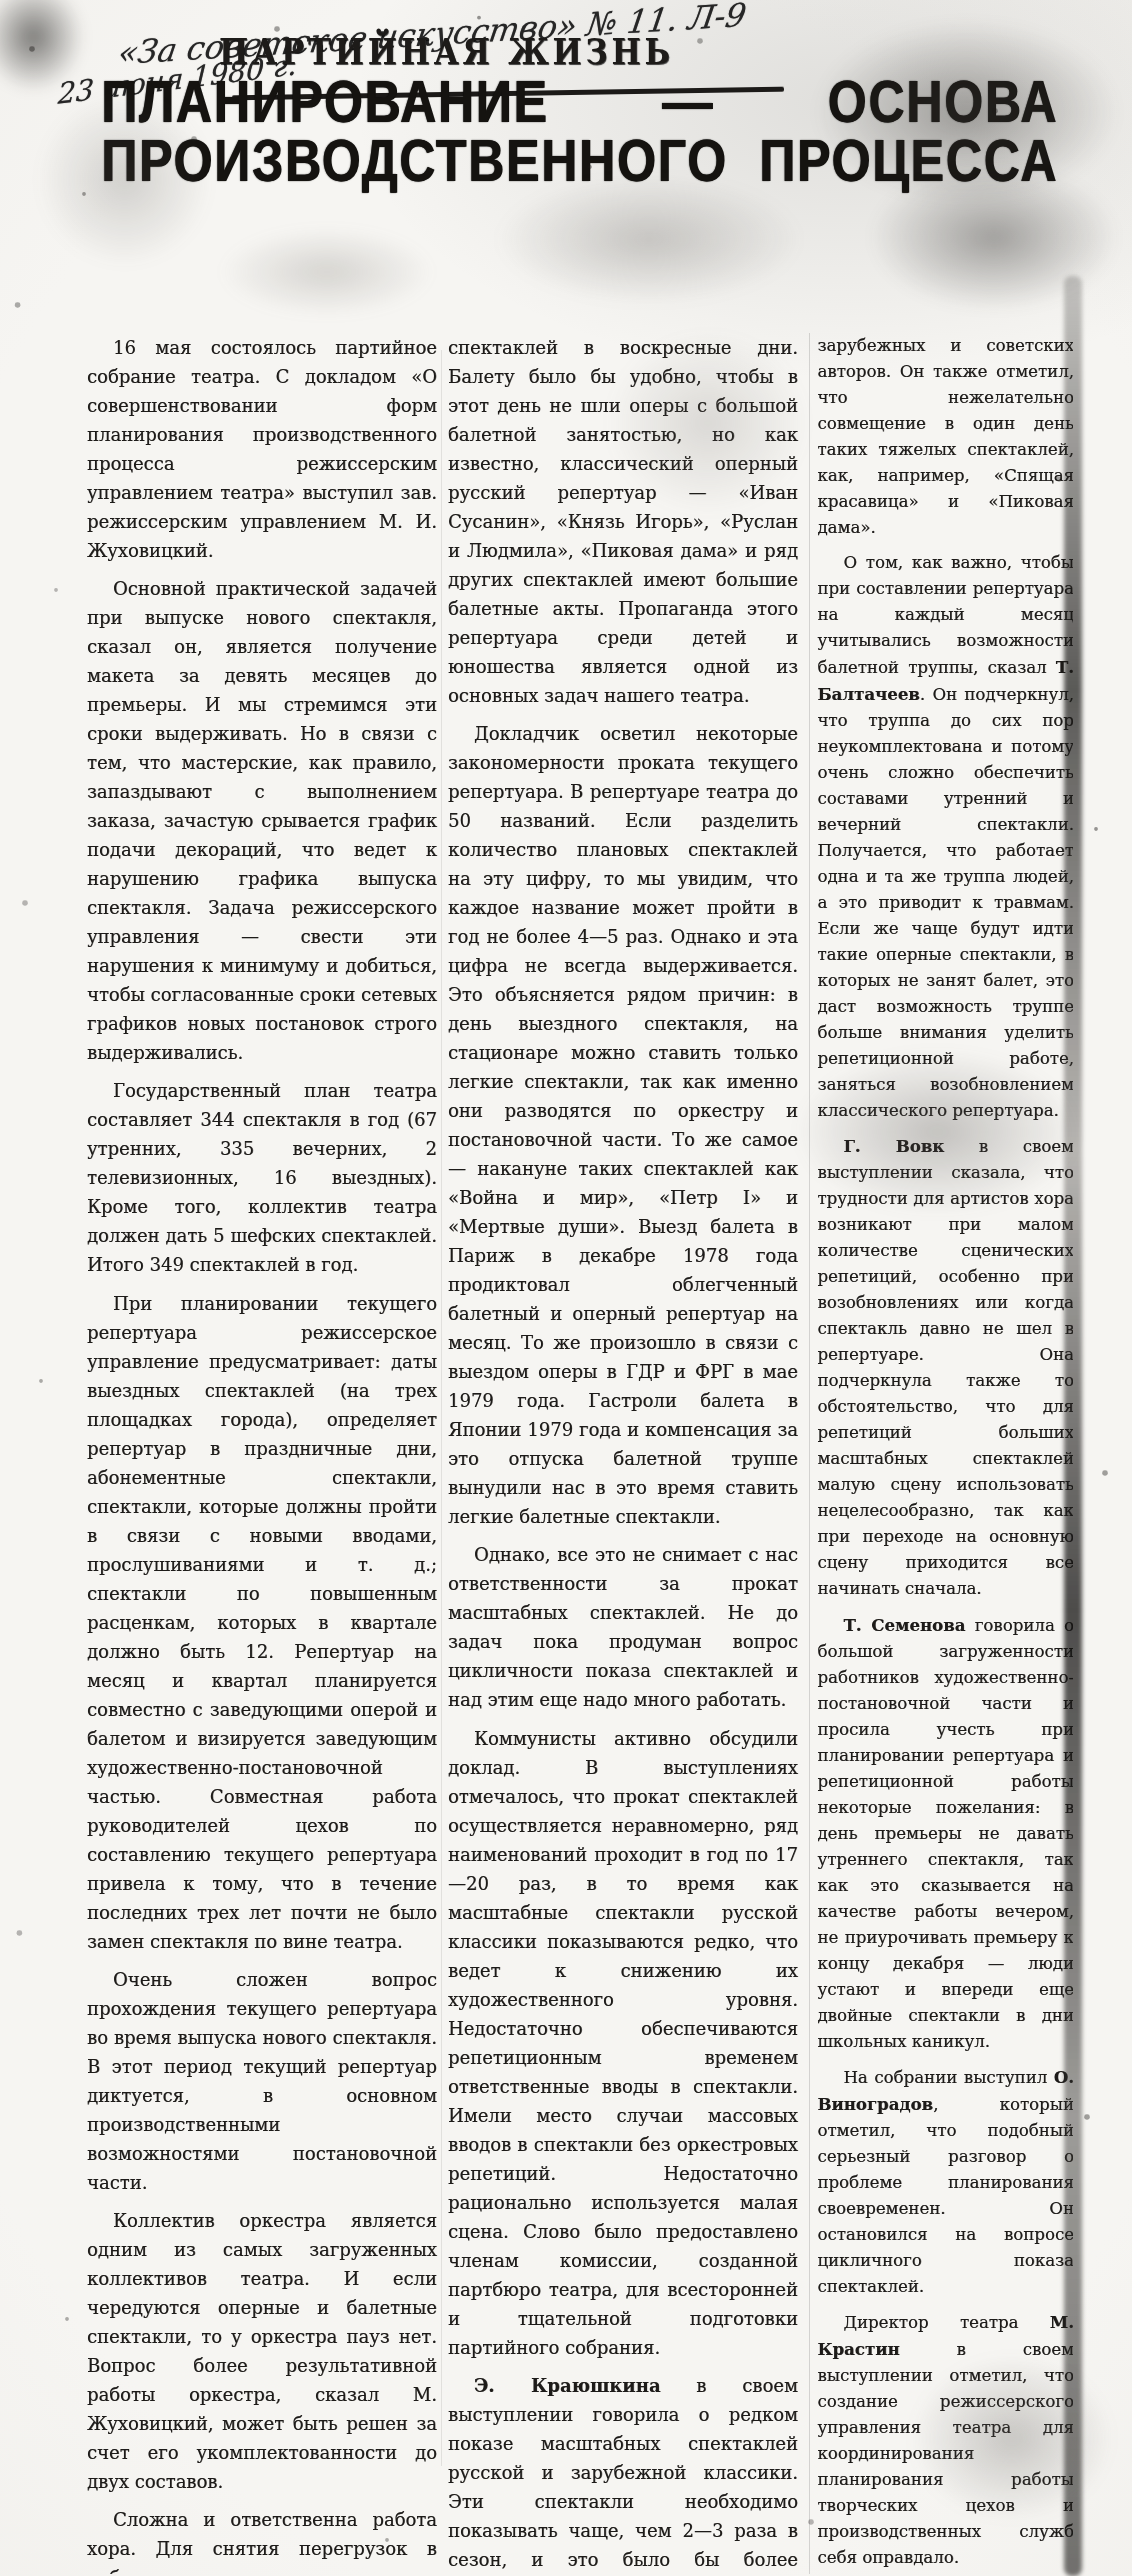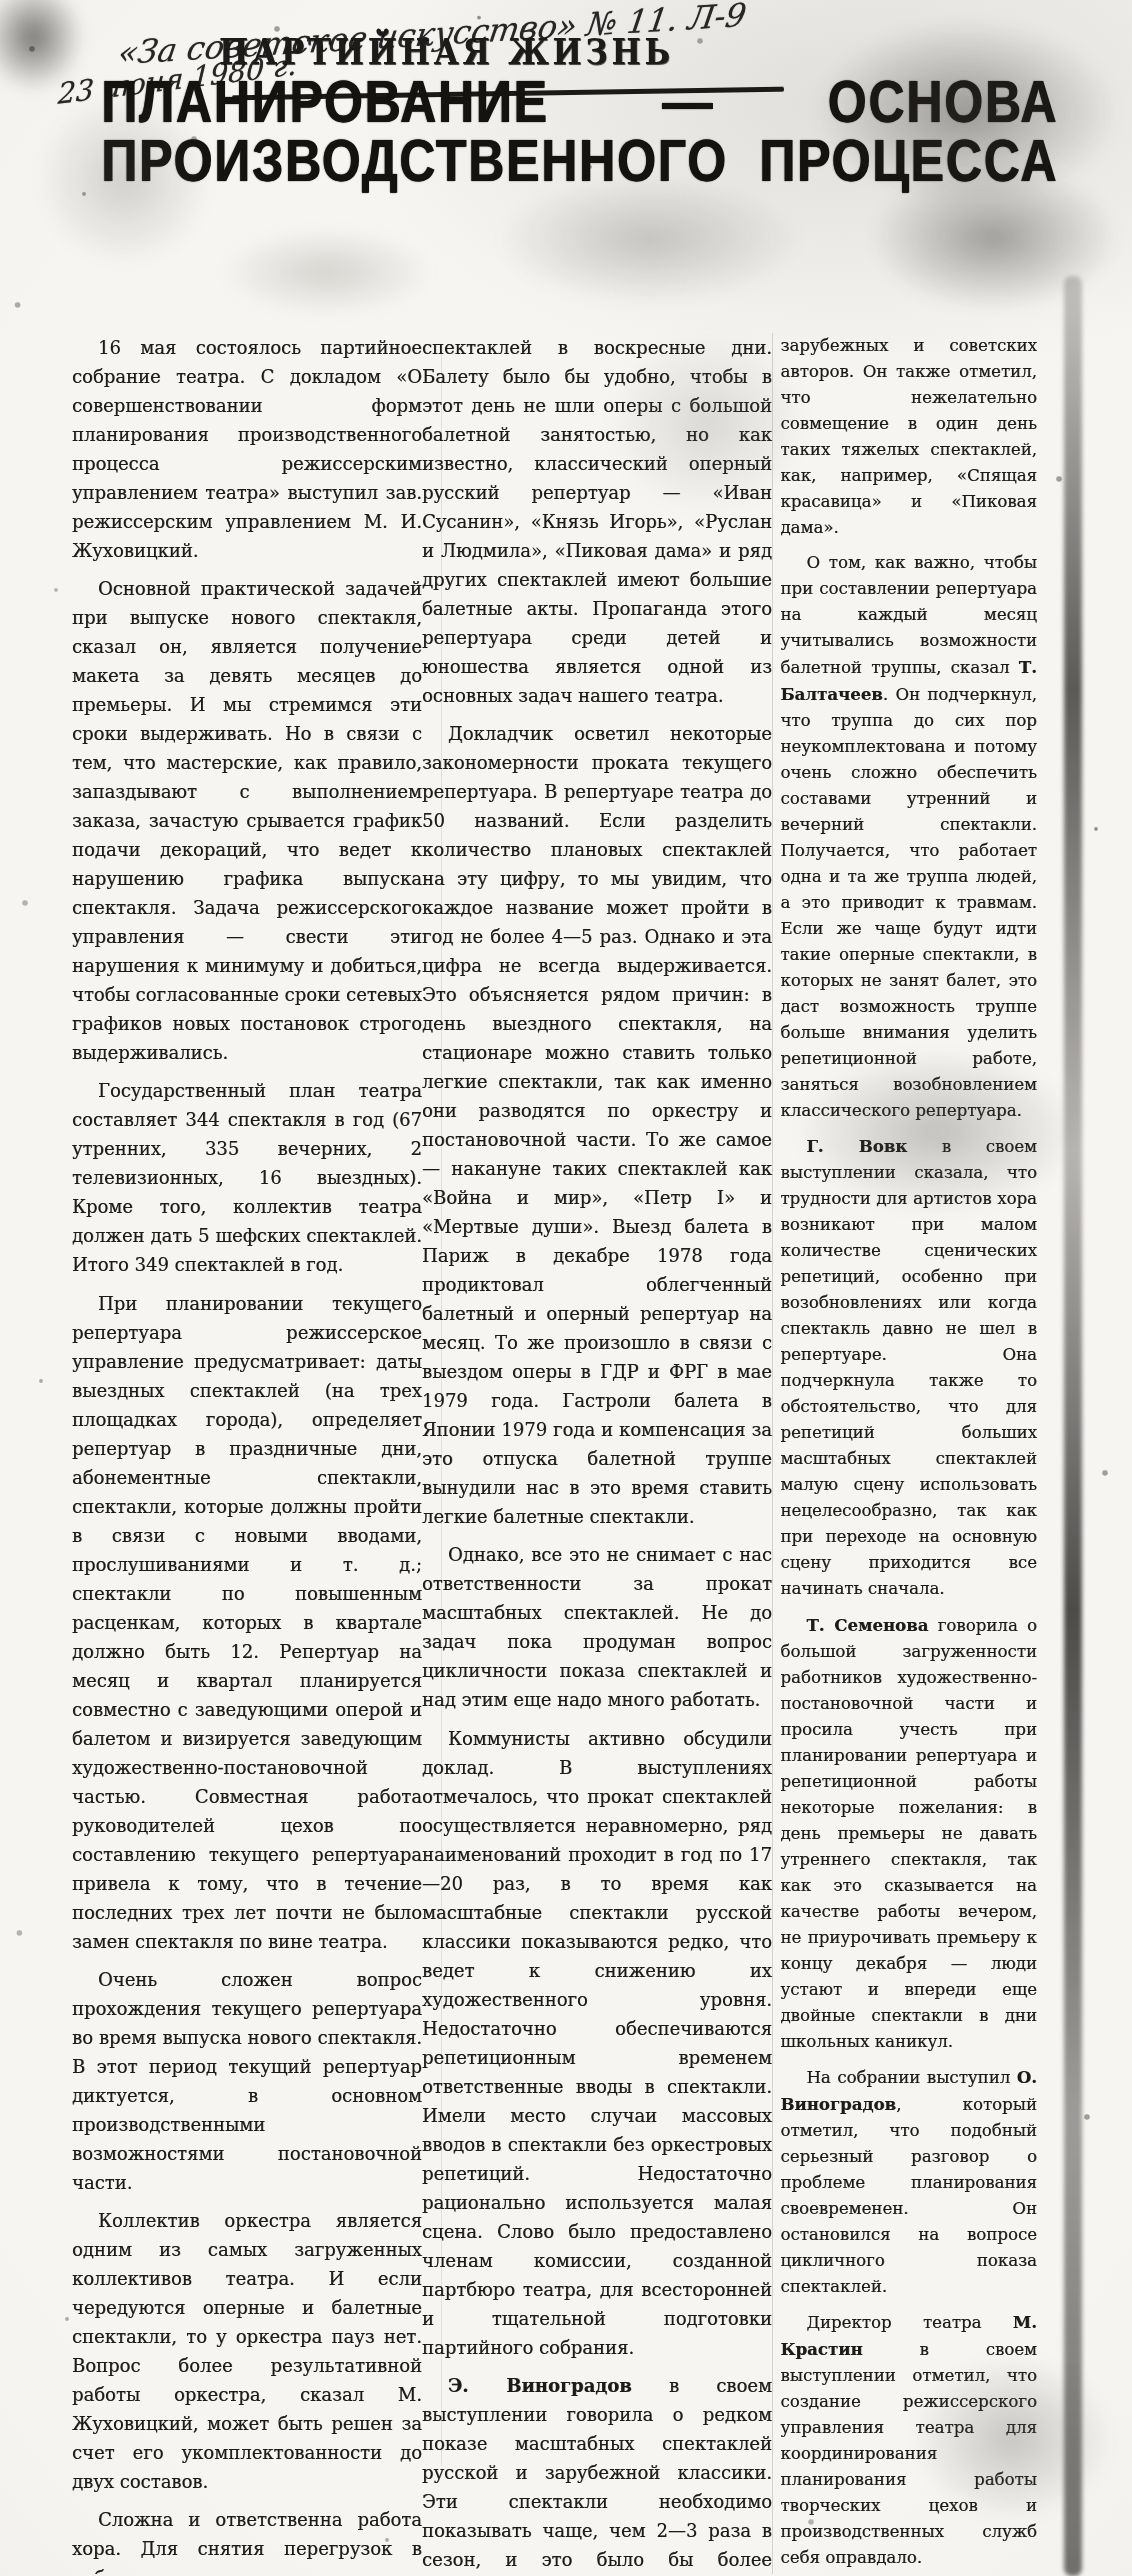--- a/index.html
+++ b/index.html
@@ -22,22 +22,22 @@
   .rubric-line{position:absolute;left:232px;top:91px;width:552px;height:4.6px;background:#1c1a18;
           transform:rotate(-0.9deg);filter:blur(0.6px);border-radius:1.8px;}
   
   .headline{position:absolute;left:101px;top:70px;width:957px;}
   .title-line{font-family:"Liberation Sans",sans-serif;font-weight:bold;font-size:50px;
           line-height:52px;letter-spacing:1.8px;transform:scaleY(1.2);transform-origin:center top;
           text-align:justify;text-align-last:justify;color:#151310;
           text-shadow:0.9px 0 0 #151310, 0 0 1.3px rgba(0,0,0,.8);}
   .title-line + .title-line{margin-top:7.4px;}
   
-  .columns{position:absolute;left:72px;top:333px;width:986px;height:2241px;overflow:hidden;
-           display:grid;grid-template-columns:350px 350px 265px;}
+  .columns{position:absolute;left:87px;top:333px;width:986px;height:2241px;overflow:hidden;
+           display:grid;grid-template-columns:350px 350px 265px;column-gap:11px;}
   .column{font-size:18px;line-height:29px;text-align:justify;
           text-shadow:0.4px 0.4px 0.6px rgba(25,22,20,.55);}
   .column.narrow{font-size:16.6px;line-height:26px;border-left:0.9px solid rgba(30,30,30,.16);
           padding-left:7.4px;}
   .col-rule{position:absolute;top:350px;left:441px;width:0.9px;height:2116px;background:rgba(40,40,40,.10);}
   .para{margin:0 0 9.2px 0;text-indent:26px;}
   .para.noindent{text-indent:0;}
   .para b{font-weight:bold;}
   
   .smudge{position:absolute;border-radius:50%;filter:blur(6.4px);pointer-events:none;}
@@ -90,21 +90,21 @@
         <p class="para">При планировании текущего репертуара режиссерское управление предусматривает: даты выездных спектаклей (на трех площадках города), определяет репертуар в праздничные дни, абонементные спектакли, спектакли, которые должны пройти в связи с новыми вводами, прослушиваниями и т. д.; спектакли по повышенным расценкам, которых в квартале должно быть 12. Репертуар на месяц и квартал планируется совместно с заведующими оперой и балетом и визируется заведующим художественно-постановочной частью. Совместная работа руководителей цехов по составлению текущего репертуара привела к тому, что в течение последних трех лет почти не было замен спектакля по вине театра.</p>
         <p class="para">Очень сложен вопрос прохождения текущего репертуара во время выпуска нового спектакля. В этот период текущий репертуар диктуется, в основном производственными возможностями постановочной части.</p>
         <p class="para">Коллектив оркестра является одним из самых загруженных коллективов театра. И если чередуются оперные и балетные спектакли, то у оркестра пауз нет. Вопрос более результативной работы оркестра, сказал М. Жуховицкий, может быть решен за счет его укомплектованности до двух составов.</p>
         <p class="para">Сложна и ответственна работа хора. Для снятия перегрузок в работе хора режиссерское управление во время выпуска оперных спектаклей старается ставить в репертуар не очень сложные в хоровом отношении оперы.</p>
       </div>
     <div class="column">
         <p class="para noindent">спектаклей в воскресные дни. Балету было бы удобно, чтобы в этот день не шли оперы с большой балетной занятостью, но как известно, классический оперный русский репертуар — «Иван Сусанин», «Князь Игорь», «Руслан и Людмила», «Пиковая дама» и ряд других спектаклей имеют большие балетные акты. Пропаганда этого репертуара среди детей и юношества является одной из основных задач нашего театра.</p>
         <p class="para">Докладчик осветил некоторые закономерности проката текущего репертуара. В репертуаре театра до 50 названий. Если разделить количество плановых спектаклей на эту цифру, то мы увидим, что каждое название может пройти в год не более 4—5 раз. Однако и эта цифра не всегда выдерживается. Это объясняется рядом причин: в день выездного спектакля, на стационаре можно ставить только легкие спектакли, так как именно они разводятся по оркестру и постановочной части. То же самое — накануне таких спектаклей как «Война и мир», «Петр I» и «Мертвые души». Выезд балета в Париж в декабре 1978 года продиктовал облегченный балетный и оперный репертуар на месяц. То же произошло в связи с выездом оперы в ГДР и ФРГ в мае 1979 года. Гастроли балета в Японии 1979 года и компенсация за это отпуска балетной труппе вынудили нас в это время ставить легкие балетные спектакли.</p>
         <p class="para">Однако, все это не снимает с нас ответственности за прокат масштабных спектаклей. Не до задач пока продуман вопрос цикличности показа спектаклей и над этим еще надо много работать.</p>
         <p class="para">Коммунисты активно обсудили доклад. В выступлениях отмечалось, что прокат спектаклей осуществляется неравномерно, ряд наименований проходит в год по 17—20 раз, в то время как масштабные спектакли русской классики показываются редко, что ведет к снижению их художественного уровня. Недостаточно обеспечиваются репетиционным временем ответственные вводы в спектакли. Имели место случаи массовых вводов в спектакли без оркестровых репетиций. Недостаточно рационально используется малая сцена. Слово было предоставлено членам комиссии, созданной партбюро театра, для всесторонней и тщательной подготовки партийного собрания.</p>
-        <p class="para"><b>Э. Виноградов</b> в своем выступлении говорила о редком показе масштабных спектаклей русской и зарубежной классики. Эти спектакли необходимо показывать чаще, чем 2—3 раза в сезон, и это было бы более рентабельно, сказала она, так как сейчас каждый большой спектакль снимает несколько репетиционных точек, чего не происходило бы при регулярном прокате.</p>
+        <p class="para"><b>Э. Краюшкина</b> в своем выступлении говорила о редком показе масштабных спектаклей русской и зарубежной классики. Эти спектакли необходимо показывать чаще, чем 2—3 раза в сезон, и это было бы более рентабельно, сказала она, так как сейчас каждый большой спектакль снимает несколько репетиционных точек, чего не происходило бы при регулярном прокате.</p>
       </div>
     <div class="column narrow">
         <p class="para noindent">зарубежных и советских авторов. Он также отметил, что нежелательно совмещение в один день таких тяжелых спектаклей, как, например, «Спящая красавица» и «Пиковая дама».</p>
         <p class="para">О том, как важно, чтобы при составлении репертуара на каждый месяц учитывались возможности балетной труппы, сказал <b>Т. Балтачеев</b>. Он подчеркнул, что труппа до сих пор неукомплектована и потому очень сложно обеспечить составами утренний и вечерний спектакли. Получается, что работает одна и та же труппа людей, а это приводит к травмам. Если же чаще будут идти такие оперные спектакли, в которых не занят балет, это даст возможность труппе больше внимания уделить репетиционной работе, заняться возобновлением классического репертуара.</p>
         <p class="para"><b>Г. Вовк</b> в своем выступлении сказала, что трудности для артистов хора возникают при малом количестве сценических репетиций, особенно при возобновлениях или когда спектакль давно не шел в репертуаре. Она подчеркнула также то обстоятельство, что для репетиций больших масштабных спектаклей малую сцену использовать нецелесообразно, так как при переходе на основную сцену приходится все начинать сначала.</p>
         <p class="para"><b>Т. Семенова</b> говорила о большой загруженности работников художественно-постановочной части и просила учесть при планировании репертуара и репетиционной работы некоторые пожелания: в день премьеры не давать утреннего спектакля, так как это сказывается на качестве работы вечером, не приурочивать премьеру к концу декабря — люди устают и впереди еще двойные спектакли в дни школьных каникул.</p>
         <p class="para">На собрании выступил <b>О. Виноградов</b>, который отметил, что подобный серьезный разговор о проблеме планирования своевременен. Он остановился на вопросе цикличного показа спектаклей.</p>
         <p class="para">Директор театра <b>М. Крастин</b> в своем выступлении отметил, что создание режиссерского управления театра для координирования планирования работы творческих цехов и производственных служб себя оправдало.</p>
       </div>
   </div>

